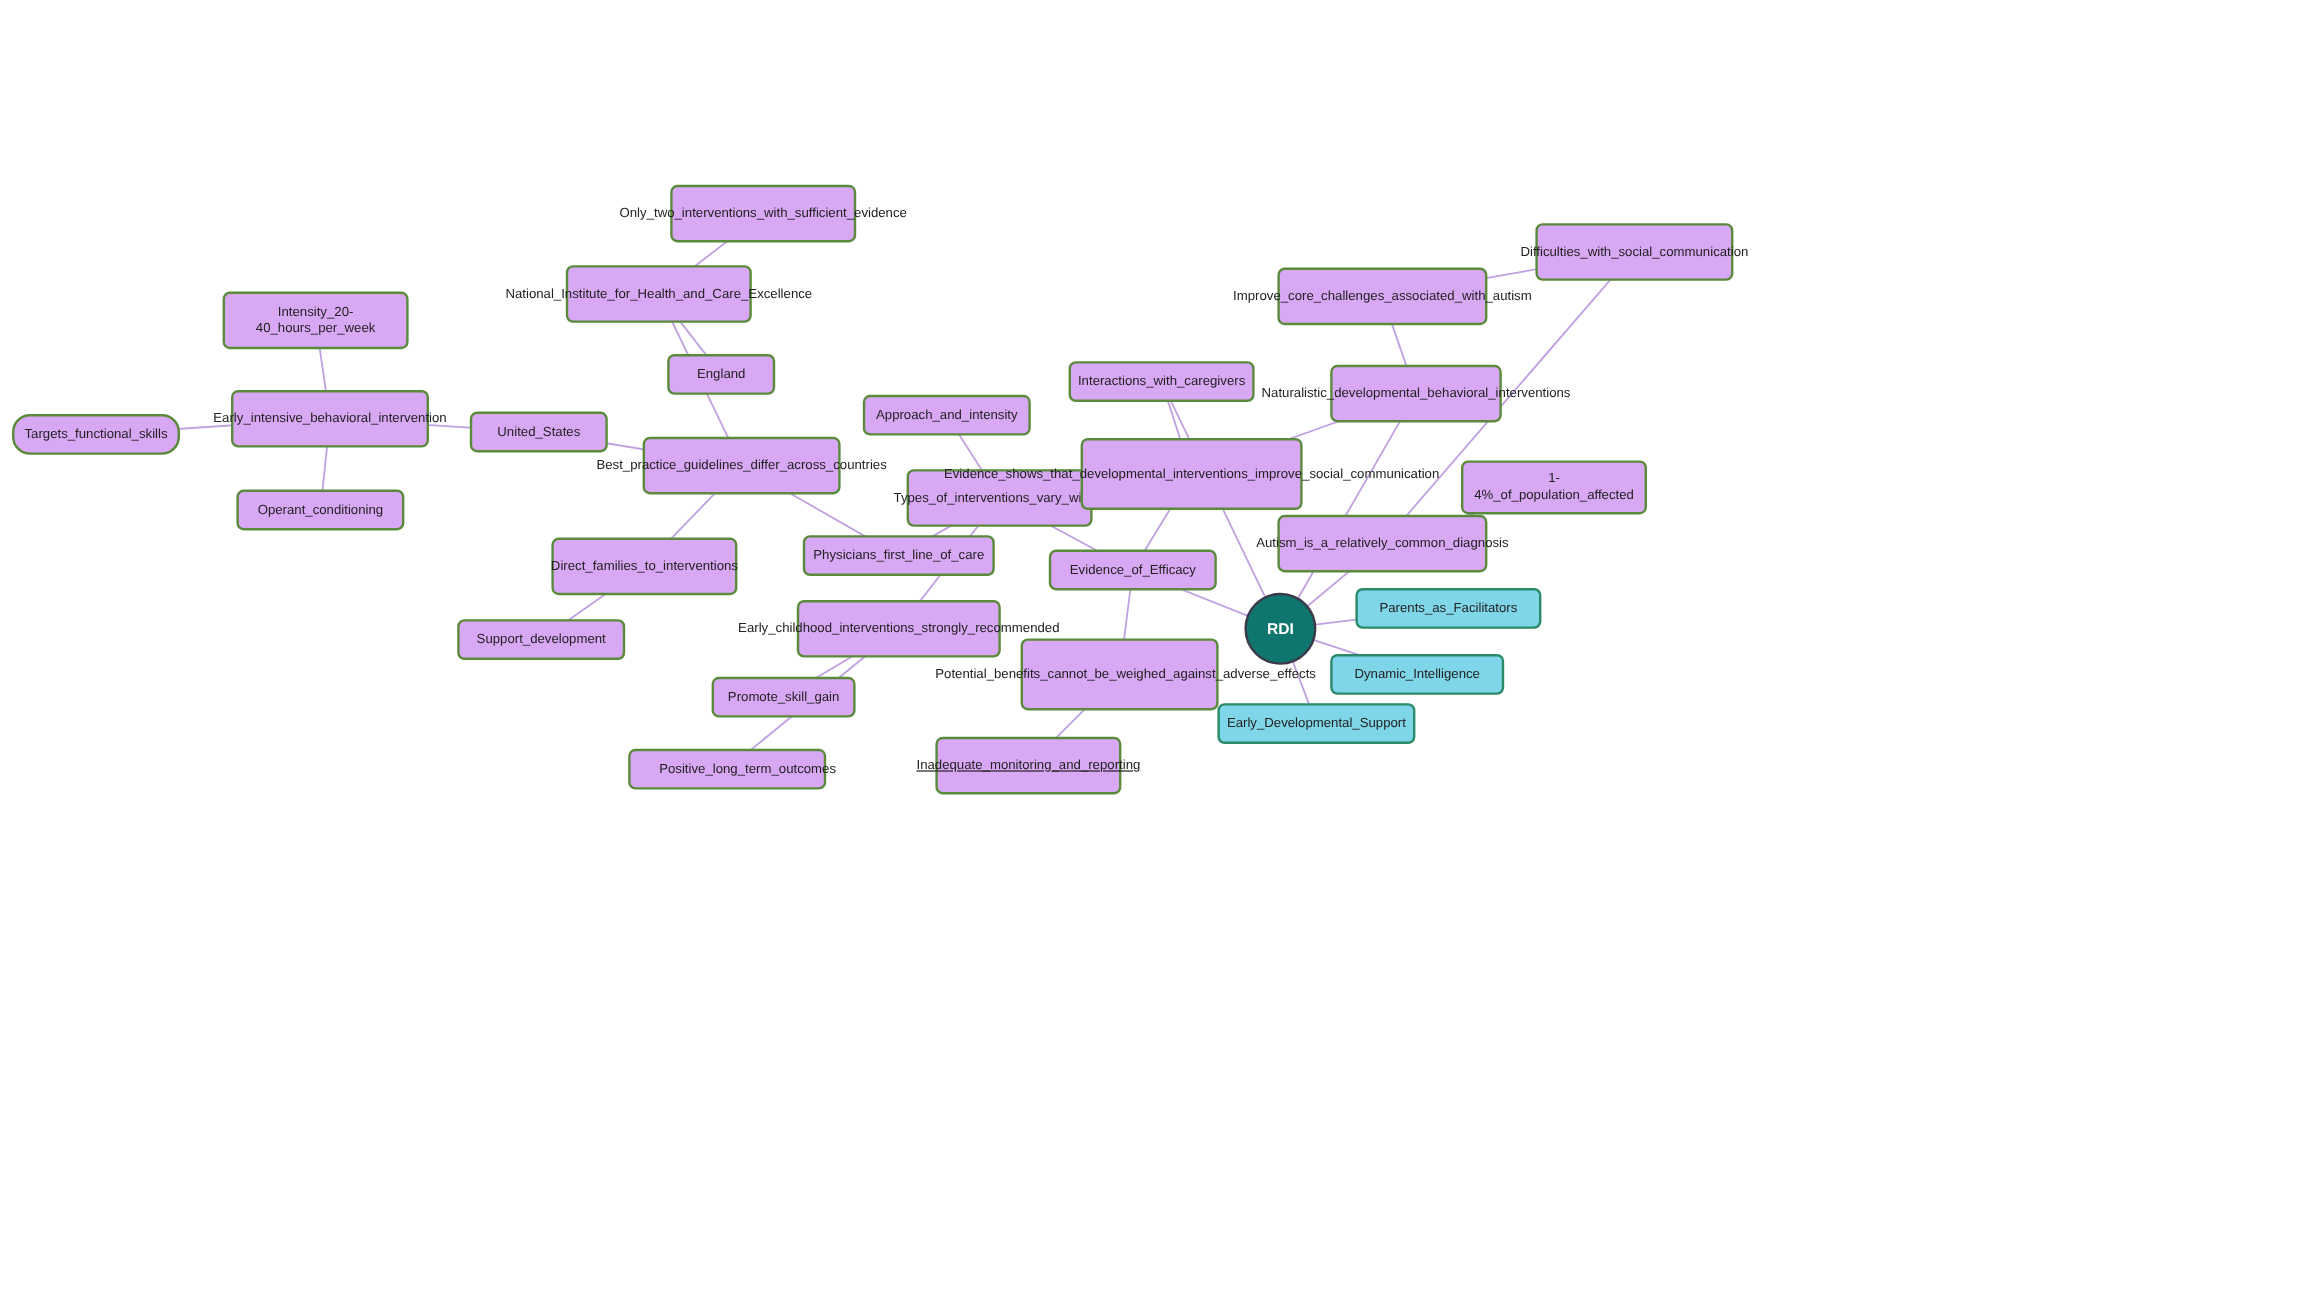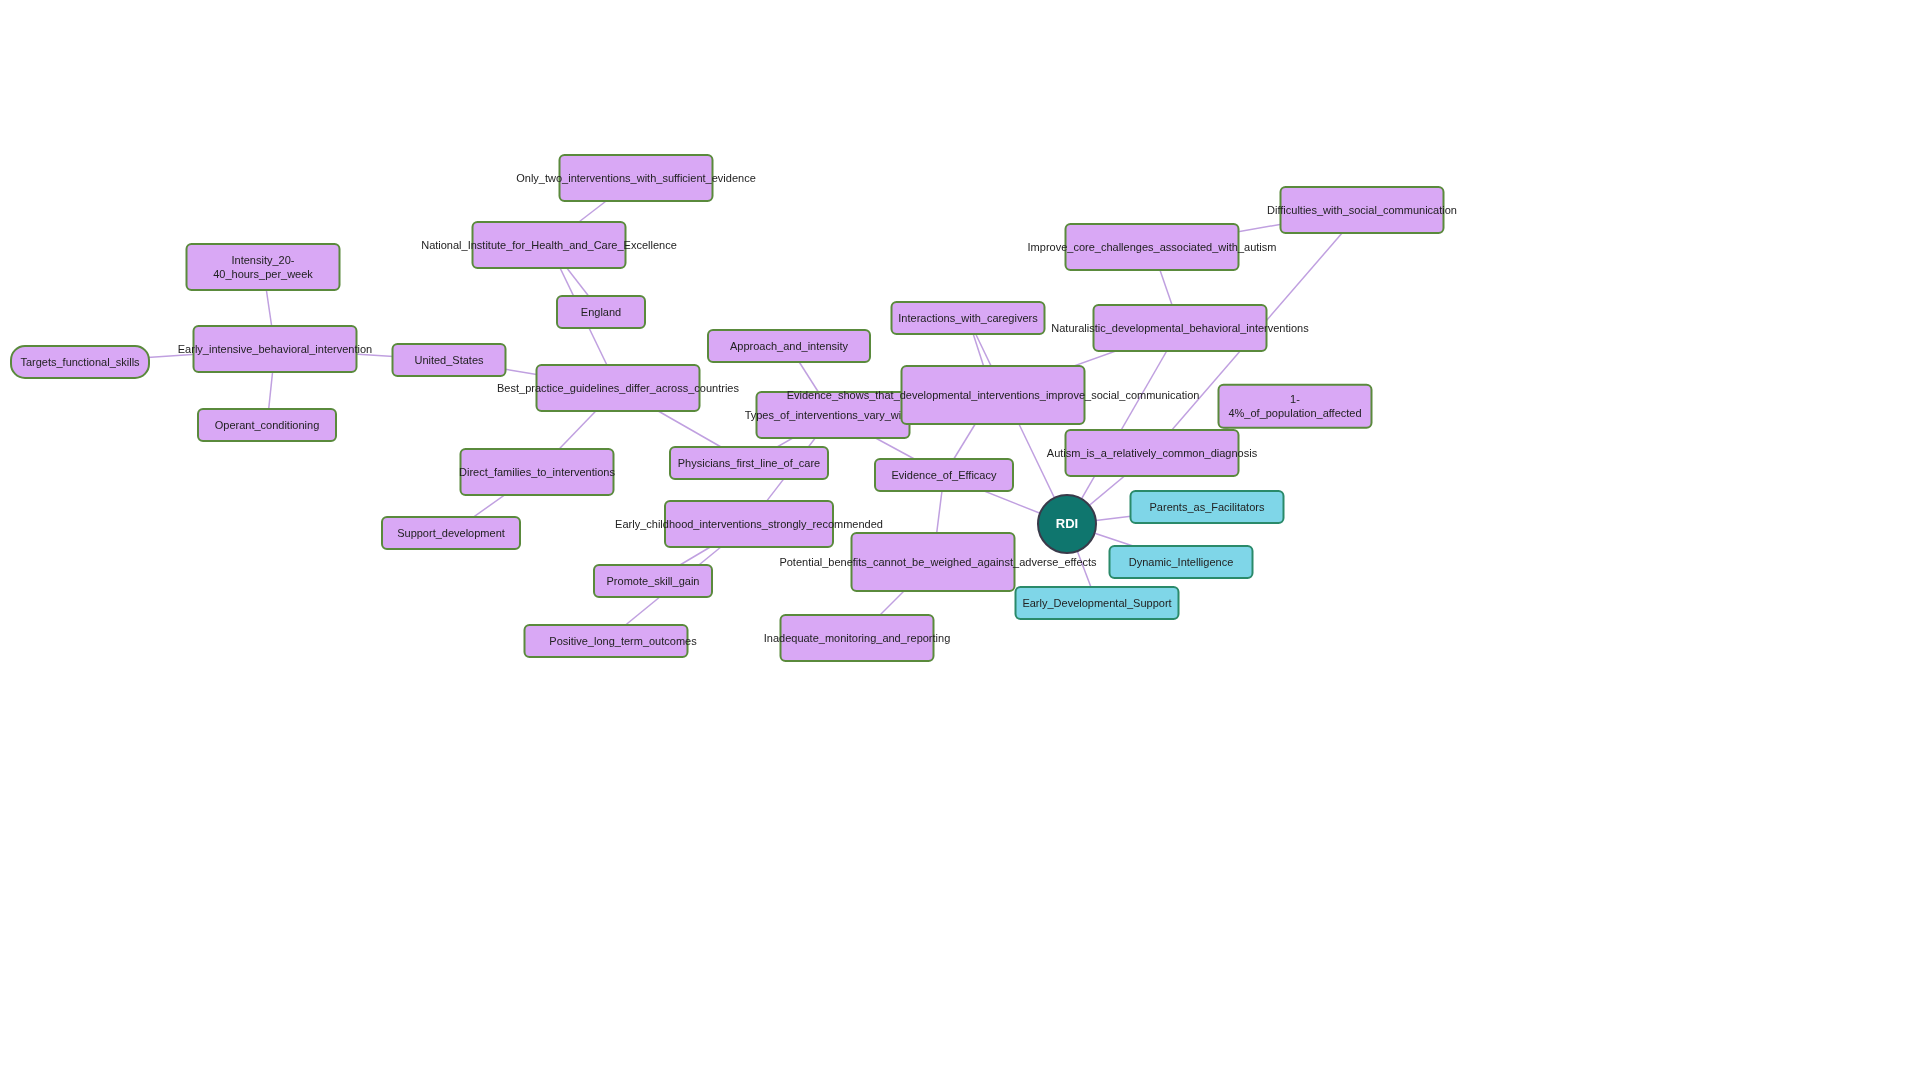--- a/index.html
+++ b/index.html
@@ -102,31 +102,31 @@
     <div class="node node-purple" style="left: 601px; top: 312px; width: 90px; min-height: 34px;">England</div>
     <div class="node node-purple" style="left: 449px; top: 360px; width: 115px; min-height: 34px;">United_States</div>
     <div class="node node-purple" style="left: 618px; top: 388px; width: 165px; min-height: 48px;">Best_practice_guidelines_differ_across_countries</div>
     <div class="node node-purple" style="left: 537px; top: 472px; width: 155px; min-height: 48px;">Direct_families_to_interventions</div>
     <div class="node node-purple" style="left: 749px; top: 463px; width: 160px; min-height: 34px;">Physicians_first_line_of_care</div>
     <div class="node node-purple" style="left: 451px; top: 533px; width: 140px; min-height: 34px;">Support_development</div>
     <div class="node node-purple" style="left: 653px; top: 581px; width: 120px; min-height: 34px;">Promote_skill_gain</div>
     <div class="node node-purple" style="left: 606px; top: 641px; width: 165px; min-height: 34px; padding-left: 44px;">Positive_long_term_outcomes</div>
     <div class="node node-purple" style="left: 749px; top: 524px; width: 170px; min-height: 48px;">Early_childhood_interventions_strongly_recommended</div>
     <div class="node node-purple" style="left: 833px; top: 415px; width: 155px; min-height: 48px;">Types_of_interventions_vary_widely</div>
-    <div class="node node-purple" style="left: 789px; top: 346px; width: 164px; min-height: 34px; text-align: right;">Approach_and_intensity</div>
+    <div class="node node-purple" style="left: 789px; top: 346px; width: 140px; min-height: 34px; text-align: right;">Approach_and_intensity</div>
     <div class="node node-purple" style="left: 968px; top: 318px; width: 155px; min-height: 34px;">Interactions_with_caregivers</div>
     <div class="node node-purple" style="left: 993px; top: 395px; width: 185px; min-height: 60px;">Evidence_shows_that_developmental_interventions_improve_social_communication</div>
     <div class="node node-purple" style="left: 944px; top: 475px; width: 140px; min-height: 34px;">Evidence_of_Efficacy</div>
     <div class="node node-purple" style="left: 933px; top: 562px; width: 165px; min-height: 60px; padding-left: 20px;">Potential_benefits_cannot_be_weighed_against_adverse_effects</div>
-    <div class="node node-purple" style="left: 857px; top: 638px; width: 155px; min-height: 48px;">Inadequate_monitoring_and_reporting</div>
+    <div class="node node-purple" style="left: 857px; top: 638px; width: 155px; min-height: 48px; text-decoration: underline;">Inadequate_monitoring_and_reporting</div>
     <div class="node node-purple" style="left: 263px; top: 267px; width: 155px; min-height: 48px;">Intensity_20-40_hours_per_week</div>
     <div class="node node-purple" style="left: 275px; top: 349px; width: 165px; min-height: 48px;">Early_intensive_behavioral_intervention</div>
     <div class="node node-purple" style="left: 80px; top: 362px; width: 140px; min-height: 34px; border-radius: 15px;">Targets_functional_skills</div>
     <div class="node node-purple" style="left: 267px; top: 425px; width: 140px; min-height: 34px;">Operant_conditioning</div>
     <div class="node node-purple" style="left: 1152px; top: 247px; width: 175px; min-height: 48px;">Improve_core_challenges_associated_with_autism</div>
-    <div class="node node-purple" style="left: 1180px; top: 328px; width: 175px; min-height: 48px;">Naturalistic_developmental_behavioral_interventions</div>
+    <div class="node node-purple" style="left: 1180px; top: 328px; width: 143px; min-height: 48px;">Naturalistic_developmental_behavioral_interventions</div>
     <div class="node node-purple" style="left: 1152px; top: 453px; width: 175px; min-height: 48px;">Autism_is_a_relatively_common_diagnosis</div>
     <div class="node node-purple" style="left: 1295px; top: 406px; width: 155px; min-height: 34px;">1-4%_of_population_affected</div>
     <div class="node node-purple" style="left: 1362px; top: 210px; width: 165px; min-height: 48px;">Difficulties_with_social_communication</div>
     <div class="node node-cyan" style="left: 1207px; top: 507px; width: 155px; min-height: 34px;">Parents_as_Facilitators</div>
     <div class="node node-cyan" style="left: 1181px; top: 562px; width: 145px; min-height: 34px;">Dynamic_Intelligence</div>
     <div class="node node-cyan" style="left: 1097px; top: 603px; width: 165px; min-height: 34px;">Early_Developmental_Support</div>
   </div>
 
 </body></html>

